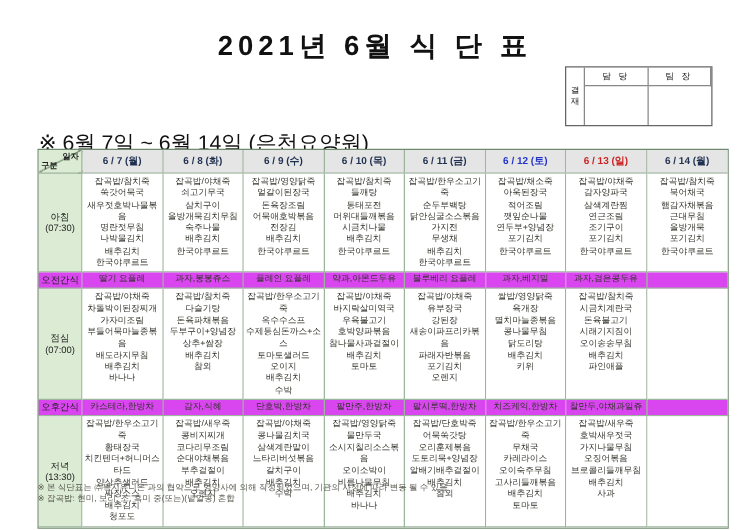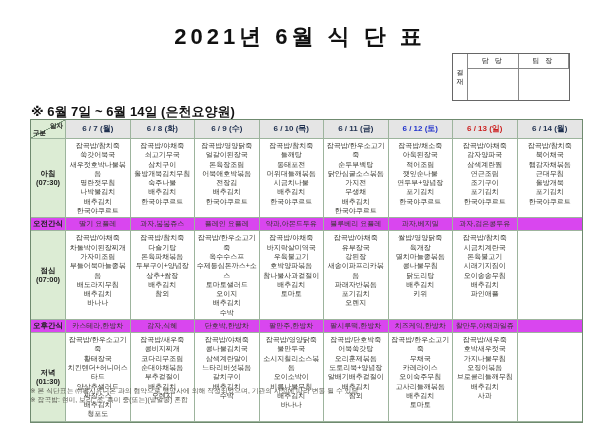--- a/index.html
+++ b/index.html
@@ -16,33 +16,33 @@
     border:1px solid #666; background:#fff; font-size:7px; }
   .approval .stamp-label { grid-row:1 / span 2; border-right:1px solid #888;
     display:flex; align-items:center; justify-content:center; white-space:pre-line;
     line-height:9px; color:#222; }
   .approval .hd { border-right:1px solid #888; border-bottom:1px solid #888;
     display:flex; align-items:center; justify-content:center; letter-spacing:2px; color:#222; }
   .approval .hd:last-of-type { border-right:none; }
   .approval .sig1 { grid-column:2; border-right:1px solid #888; }
   .approval .sig2 { grid-column:3; }
 
-  .subtitle { position:absolute; top:103px; left:31px; font-size:13px; font-weight:bold; color:#111; }
+  .subtitle { position:absolute; top:103px; left:31px; font-size:17px; font-weight:normal; color:#111; }
 
   
   .meal-table { position:absolute; top:119px; left:30px; width:553px;
     border:1.5px solid #6f8a6f; border-collapse:collapse; display:grid;
     grid-template-columns:35px repeat(8, 1fr); }
   .cell { border-right:1px solid #9db49d; border-bottom:1px solid #9db49d;
     font-size:7px; line-height:9.3px; text-align:center; overflow:hidden; }
   .cell:nth-child(9n) { border-right:none; }
   .head { background:#e5e5e5; font-weight:bold; font-size:8px;
     display:flex; align-items:center; justify-content:center; height:19px; }
   .rowlabel { background:#dcecd4; display:flex; align-items:center; justify-content:center;
-    white-space:pre-line; font-size:7.5px; color:#222;font-weight:bold; }
+    white-space:pre-line; font-size:7.5px; color:#222; }
   .menu { white-space:pre-line; padding:2px 1px; background:#fff; }
   .snack { background:#d946ef; height:13px; line-height:12px; }
   .b { min-height:67px; }
   .l { min-height:71px; }
   .d { min-height:75px; }
 
   
   .corner { position:relative; background:#dcecd4;
     background-image:linear-gradient(to bottom right, rgba(0,0,0,0) calc(50% - 0.6px),
       #7d967d calc(50% - 0.6px), #7d967d calc(50% + 0.6px), rgba(0,0,0,0) calc(50% + 0.6px)); }
@@ -210,21 +210,21 @@
     <div class="cell snack">카스테라,한방차</div>
     <div class="cell snack">감자,식혜</div>
     <div class="cell snack">단호박,한방차</div>
     <div class="cell snack">팥만주,한방차</div>
     <div class="cell snack">팥시루떡,한방차</div>
     <div class="cell snack">치즈케익,한방차</div>
     <div class="cell snack">찰만두,야채과일쥬스</div>
     <div class="cell snack"></div>
 
     <div class="cell rowlabel d row-last">저녁
-(01:30)</div>
+(13:30)</div>
     <div class="cell menu d">잡곡밥/한우소고기죽
 황태장국
 치킨텐더+허니머스타드
 양상추샐러드
 짜장소스
 배추김치
 청포도</div>
     <div class="cell menu d">잡곡밥/새우죽
 콩비지찌개
 코다리무조림

